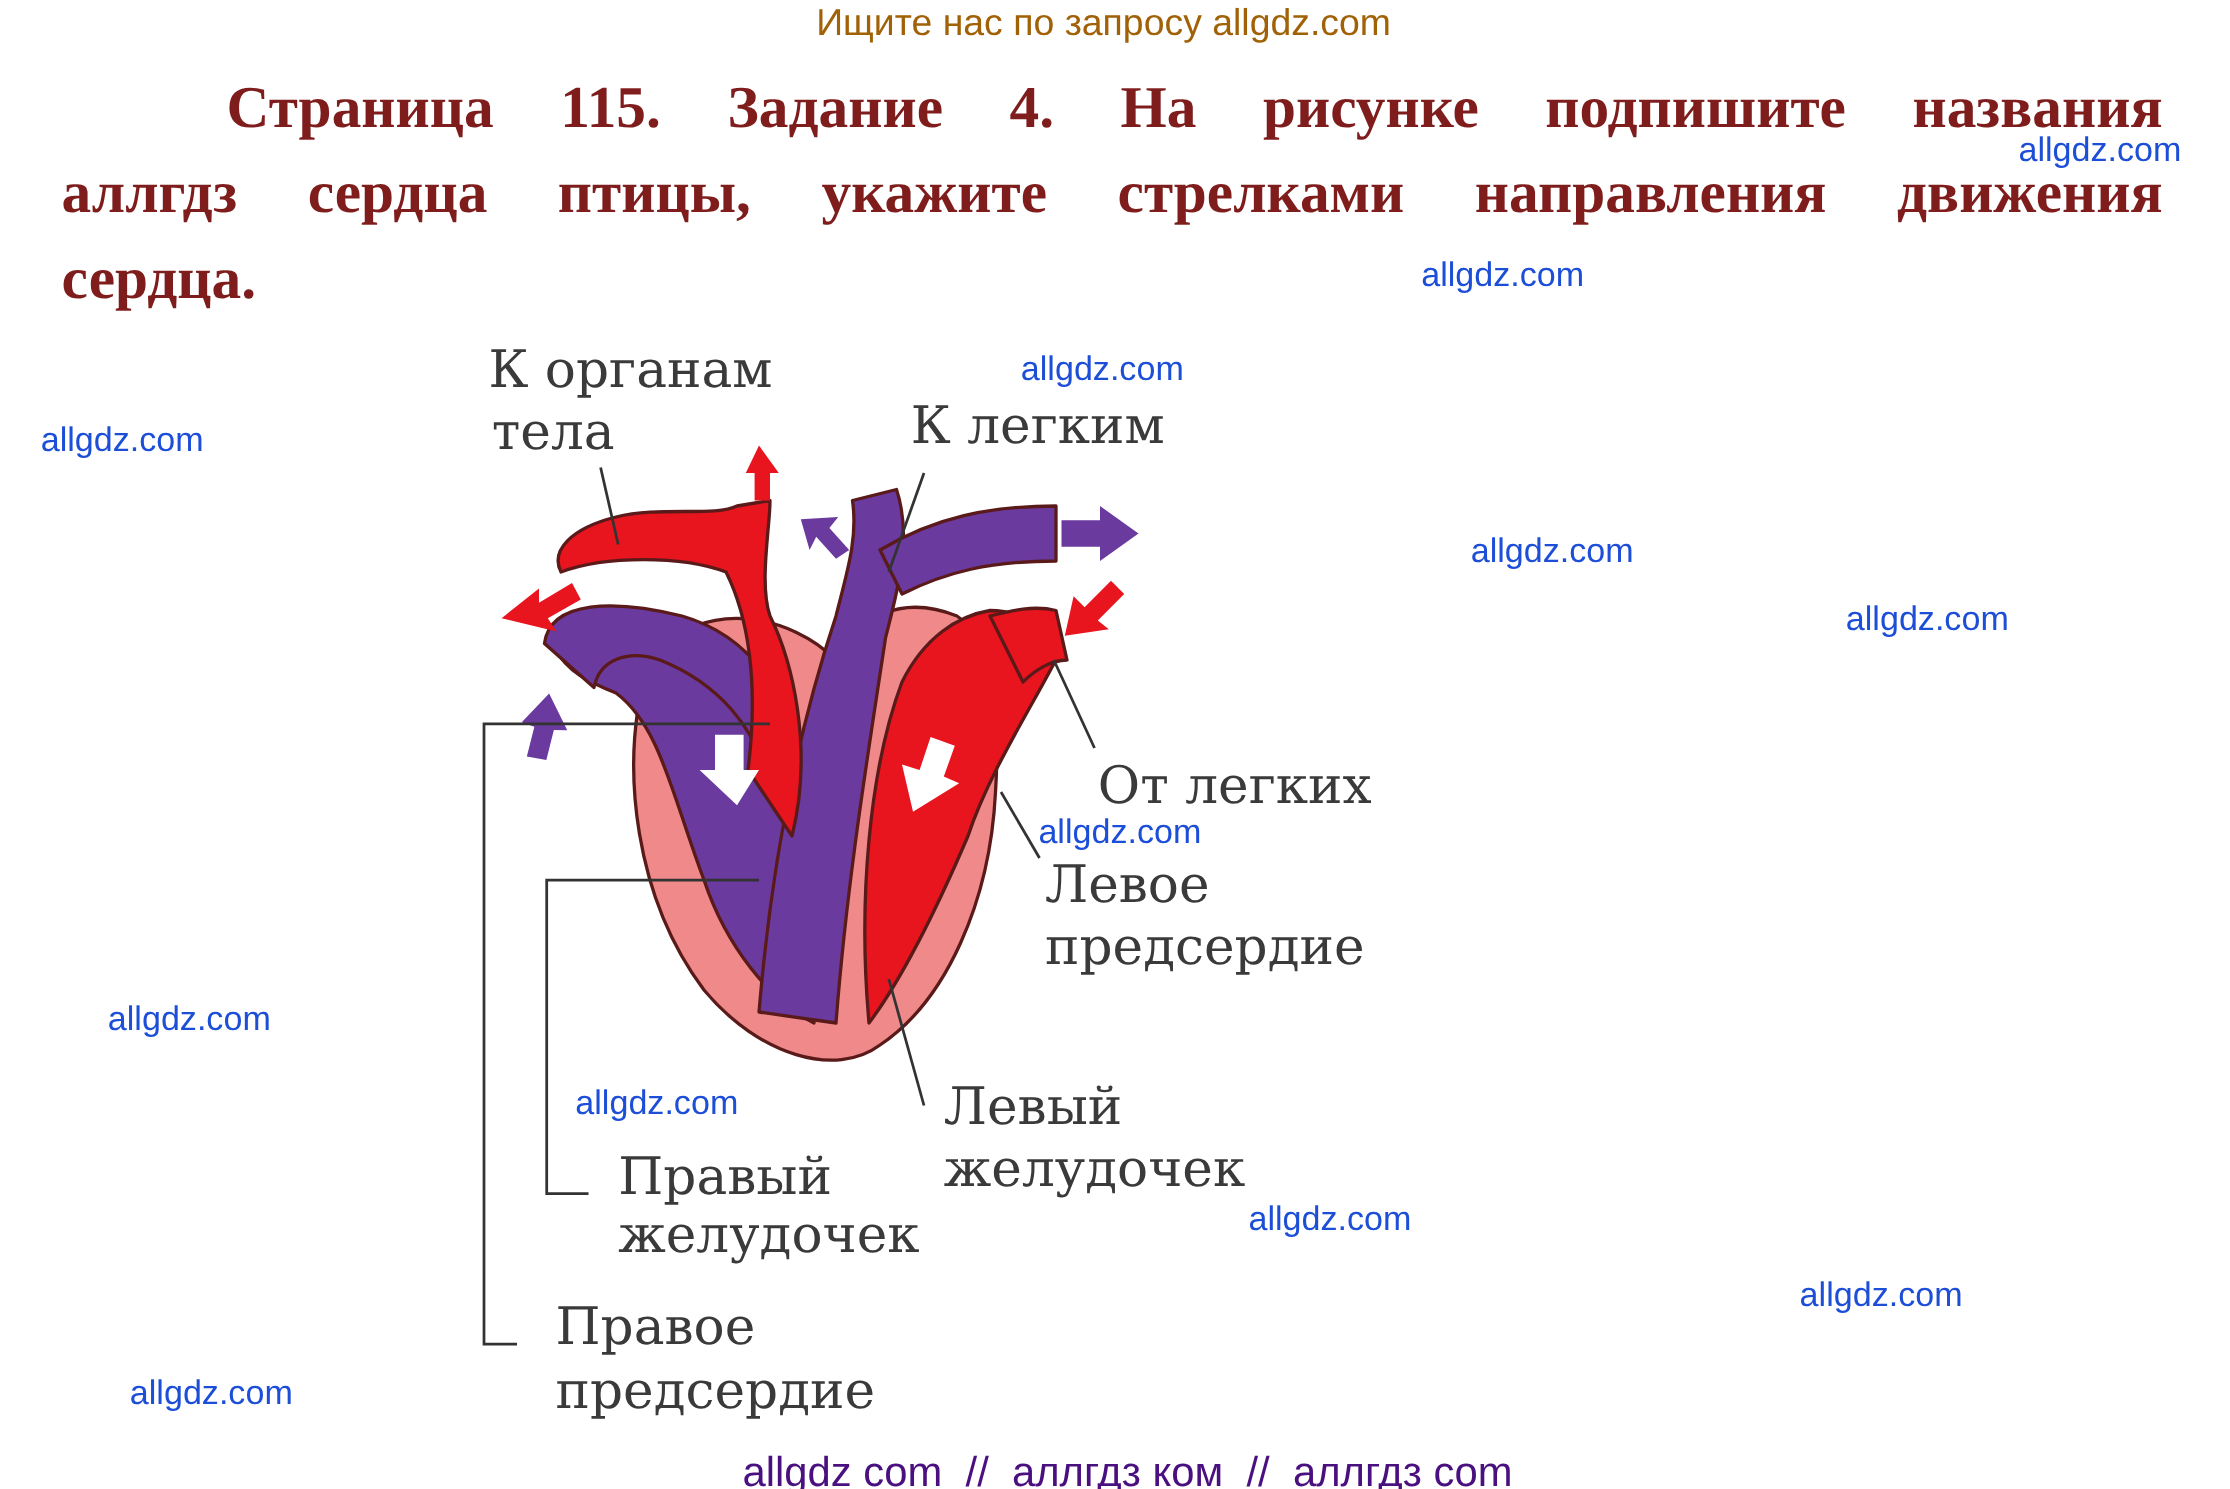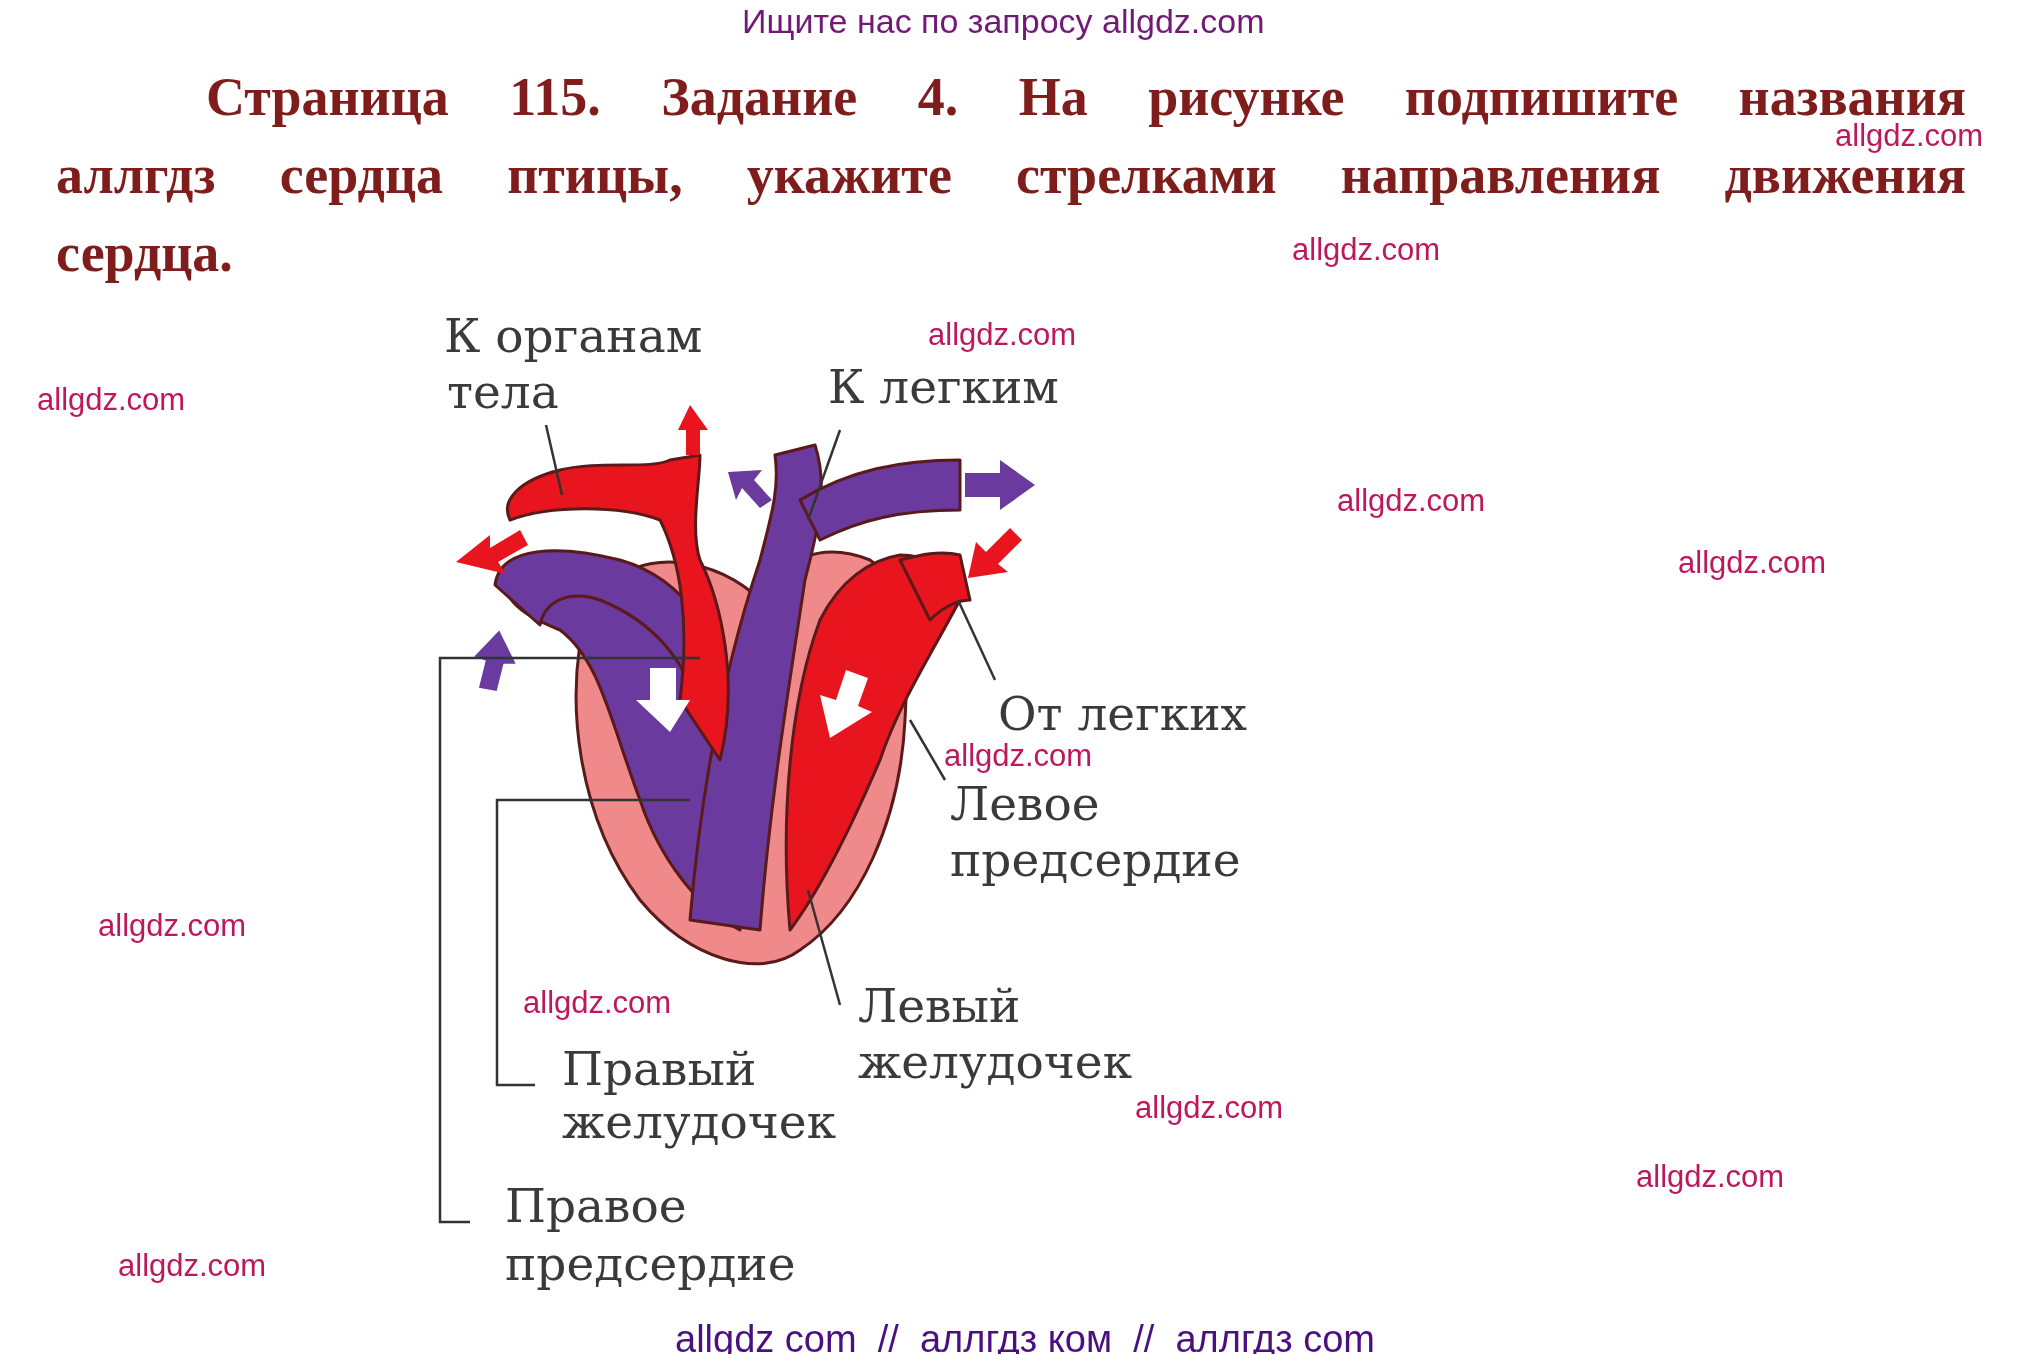--- a/index.html
+++ b/index.html
@@ -1,23 +1,23 @@
 <!DOCTYPE html>
 <html><head>
 <meta charset="utf-8">
 <style>
   html, body { margin:0; padding:0; background:#ffffff; }
   body { width:2027px; height:1354px; position:relative; overflow:hidden; }
   .abs { position:absolute; white-space:nowrap; }
-  .promo { font-family:"Liberation Sans", sans-serif; color:#701a75; font-size:34px; left:742px; top:2px; }
+  .promo { font-family:"Liberation Sans", sans-serif; color:#a16207; font-size:34px; left:742px; top:2px; }
   .title { font-family:"Liberation Serif", serif; font-weight:bold; color:#7f1d1d; font-size:54px; left:56px; line-height:78px; }
   .t1 { top:58px; width:1910px; text-align:justify; text-align-last:justify; padding-left:150px; box-sizing:border-box; }
   .t2 { top:136px; width:1910px; text-align:justify; text-align-last:justify; }
   .t3 { top:214px; }
-  .wm { font-family:"Liberation Sans", sans-serif; color:#be185d; font-size:31px; }
+  .wm { font-family:"Liberation Sans", sans-serif; color:#1d4ed8; font-size:31px; }
   .footer { font-family:"Liberation Sans", sans-serif; color:#4b1080; font-size:38px; left:675px; top:1318px; }
   .diagram { position:absolute; left:0; top:0; width:2027px; height:1354px; }
   .lbl { font-family:"DejaVu Serif", serif; fill:#3a3a3a; font-size:47px; }
 </style>
 </head>
 <body>
 
 <div class="abs promo">Ищите нас по запросу allgdz.com</div>
 
 <div class="abs title t1">Страница 115. Задание 4. На рисунке подпишите названия</div>

